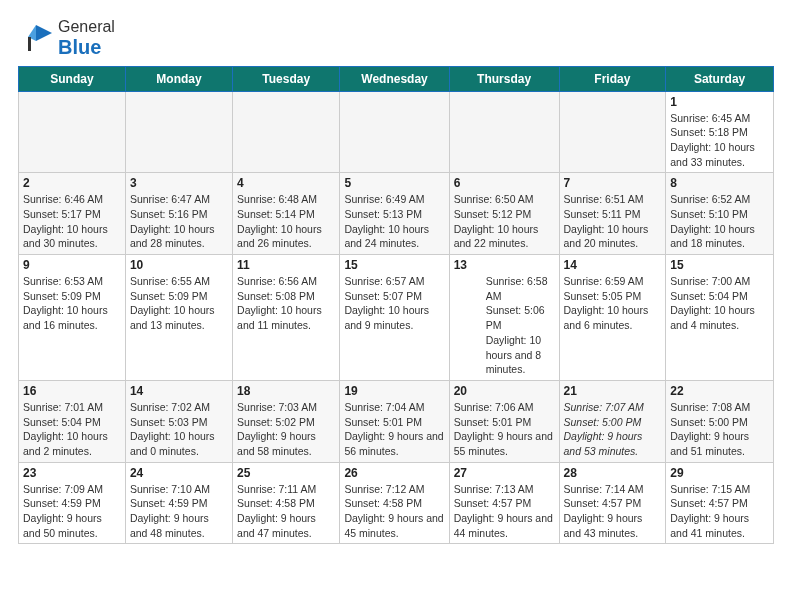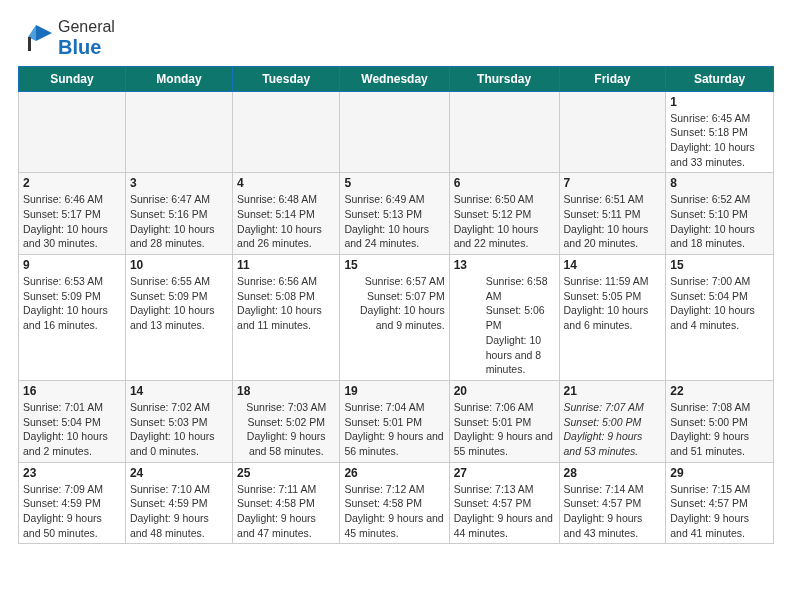--- a/index.html
+++ b/index.html
@@ -196,33 +196,33 @@
 Daylight: 10 hours and 13 minutes.</div>
           </td>
           <td>
             <span class="day-number">11</span>
             <div class="day-info" style="white-space: pre-line;">Sunrise: 6:56 AM
 Sunset: 5:08 PM
 Daylight: 10 hours and 11 minutes.</div>
           </td>
           <td>
             <span class="day-number">15</span>
-            <div class="day-info" style="white-space: pre-line; text-align: right;">Sunrise: 6:57 AM
+            <div class="day-info" style="white-space: pre-line;">Sunrise: 6:57 AM
 Sunset: 5:07 PM
 Daylight: 10 hours and 9 minutes.</div>
           </td>
           <td>
             <span class="day-number">13</span>
             <div class="day-info" style="white-space: pre-line; margin-left: 32px;">Sunrise: 6:58 AM
 Sunset: 5:06 PM
 Daylight: 10 hours and 8 minutes.</div>
           </td>
           <td>
             <span class="day-number">14</span>
-            <div class="day-info" style="white-space: pre-line;">Sunrise: 11:59 AM
+            <div class="day-info" style="white-space: pre-line;">Sunrise: 6:59 AM
 Sunset: 5:05 PM
 Daylight: 10 hours and 6 minutes.</div>
           </td>
           <td>
             <span class="day-number">15</span>
             <div class="day-info" style="white-space: pre-line;">Sunrise: 7:00 AM
 Sunset: 5:04 PM
 Daylight: 10 hours and 4 minutes.</div>
           </td>
         </tr>
@@ -234,21 +234,21 @@
 Daylight: 10 hours and 2 minutes.</div>
           </td>
           <td>
             <span class="day-number">14</span>
             <div class="day-info" style="white-space: pre-line;">Sunrise: 7:02 AM
 Sunset: 5:03 PM
 Daylight: 10 hours and 0 minutes.</div>
           </td>
           <td>
             <span class="day-number">18</span>
-            <div class="day-info" style="white-space: pre-line; text-align: center;">Sunrise: 7:03 AM
+            <div class="day-info" style="white-space: pre-line;">Sunrise: 7:03 AM
 Sunset: 5:02 PM
 Daylight: 9 hours and 58 minutes.</div>
           </td>
           <td>
             <span class="day-number">19</span>
             <div class="day-info" style="white-space: pre-line;">Sunrise: 7:04 AM
 Sunset: 5:01 PM
 Daylight: 9 hours and 56 minutes.</div>
           </td>
           <td>

